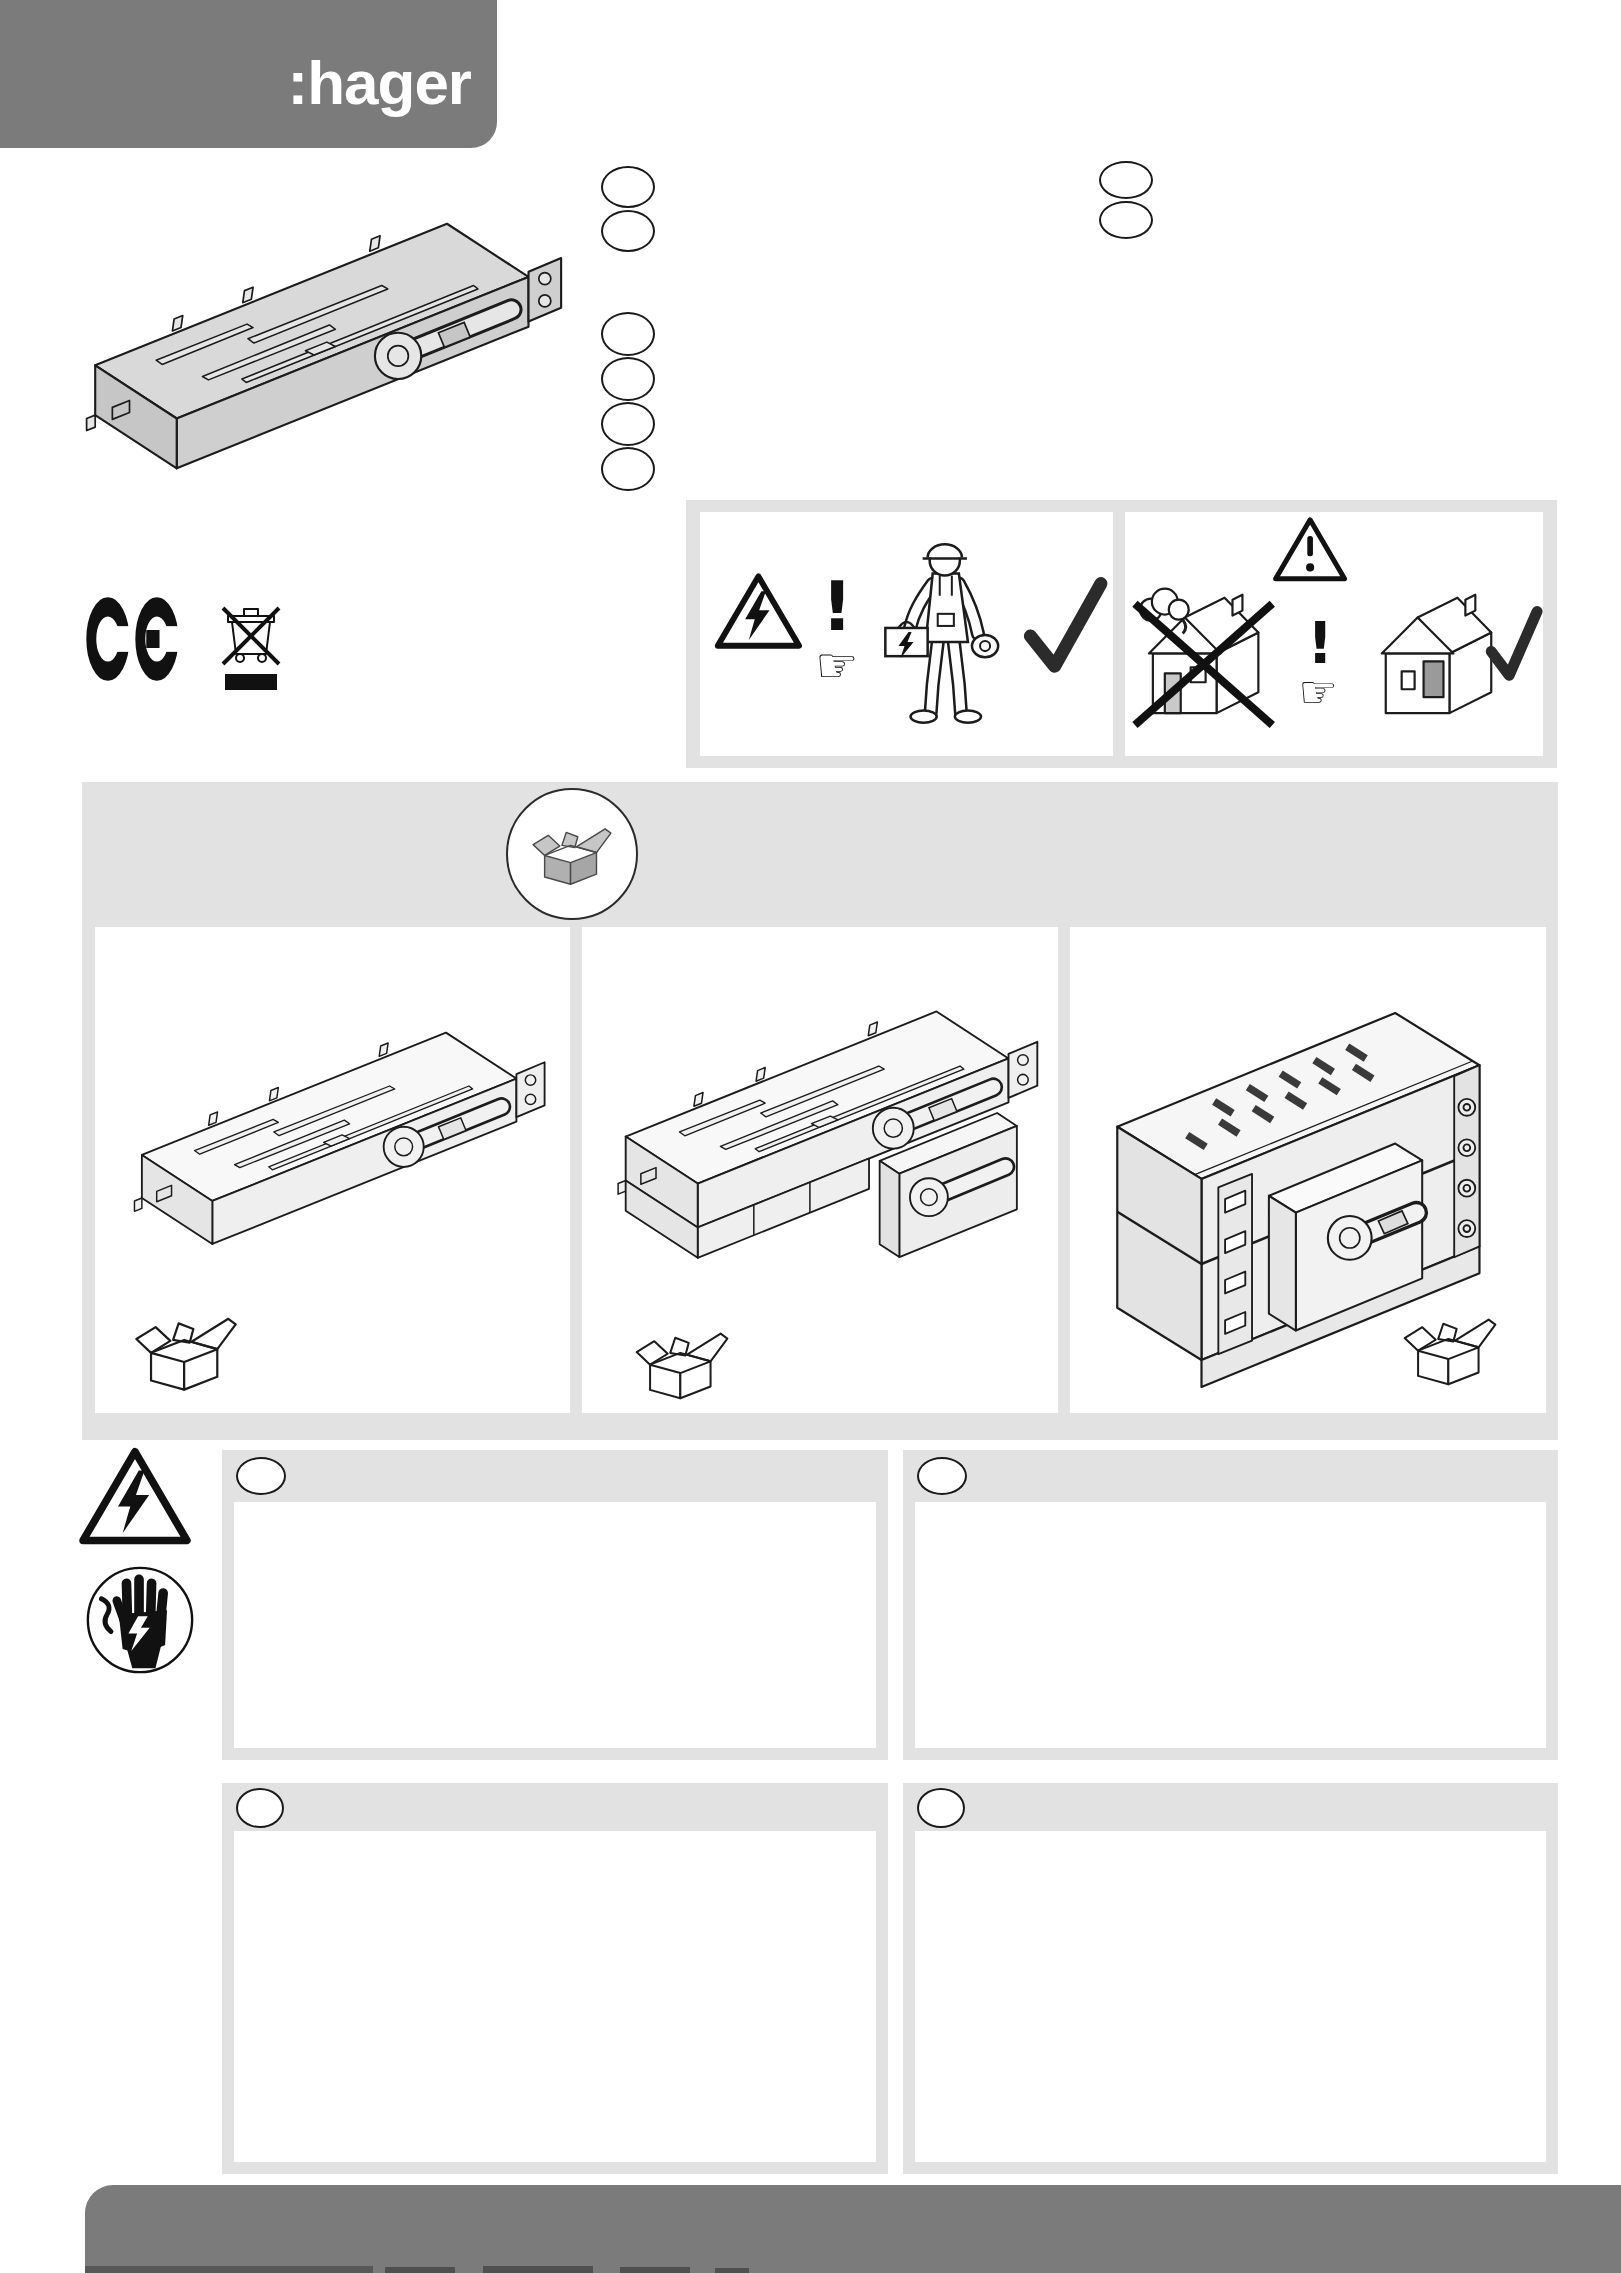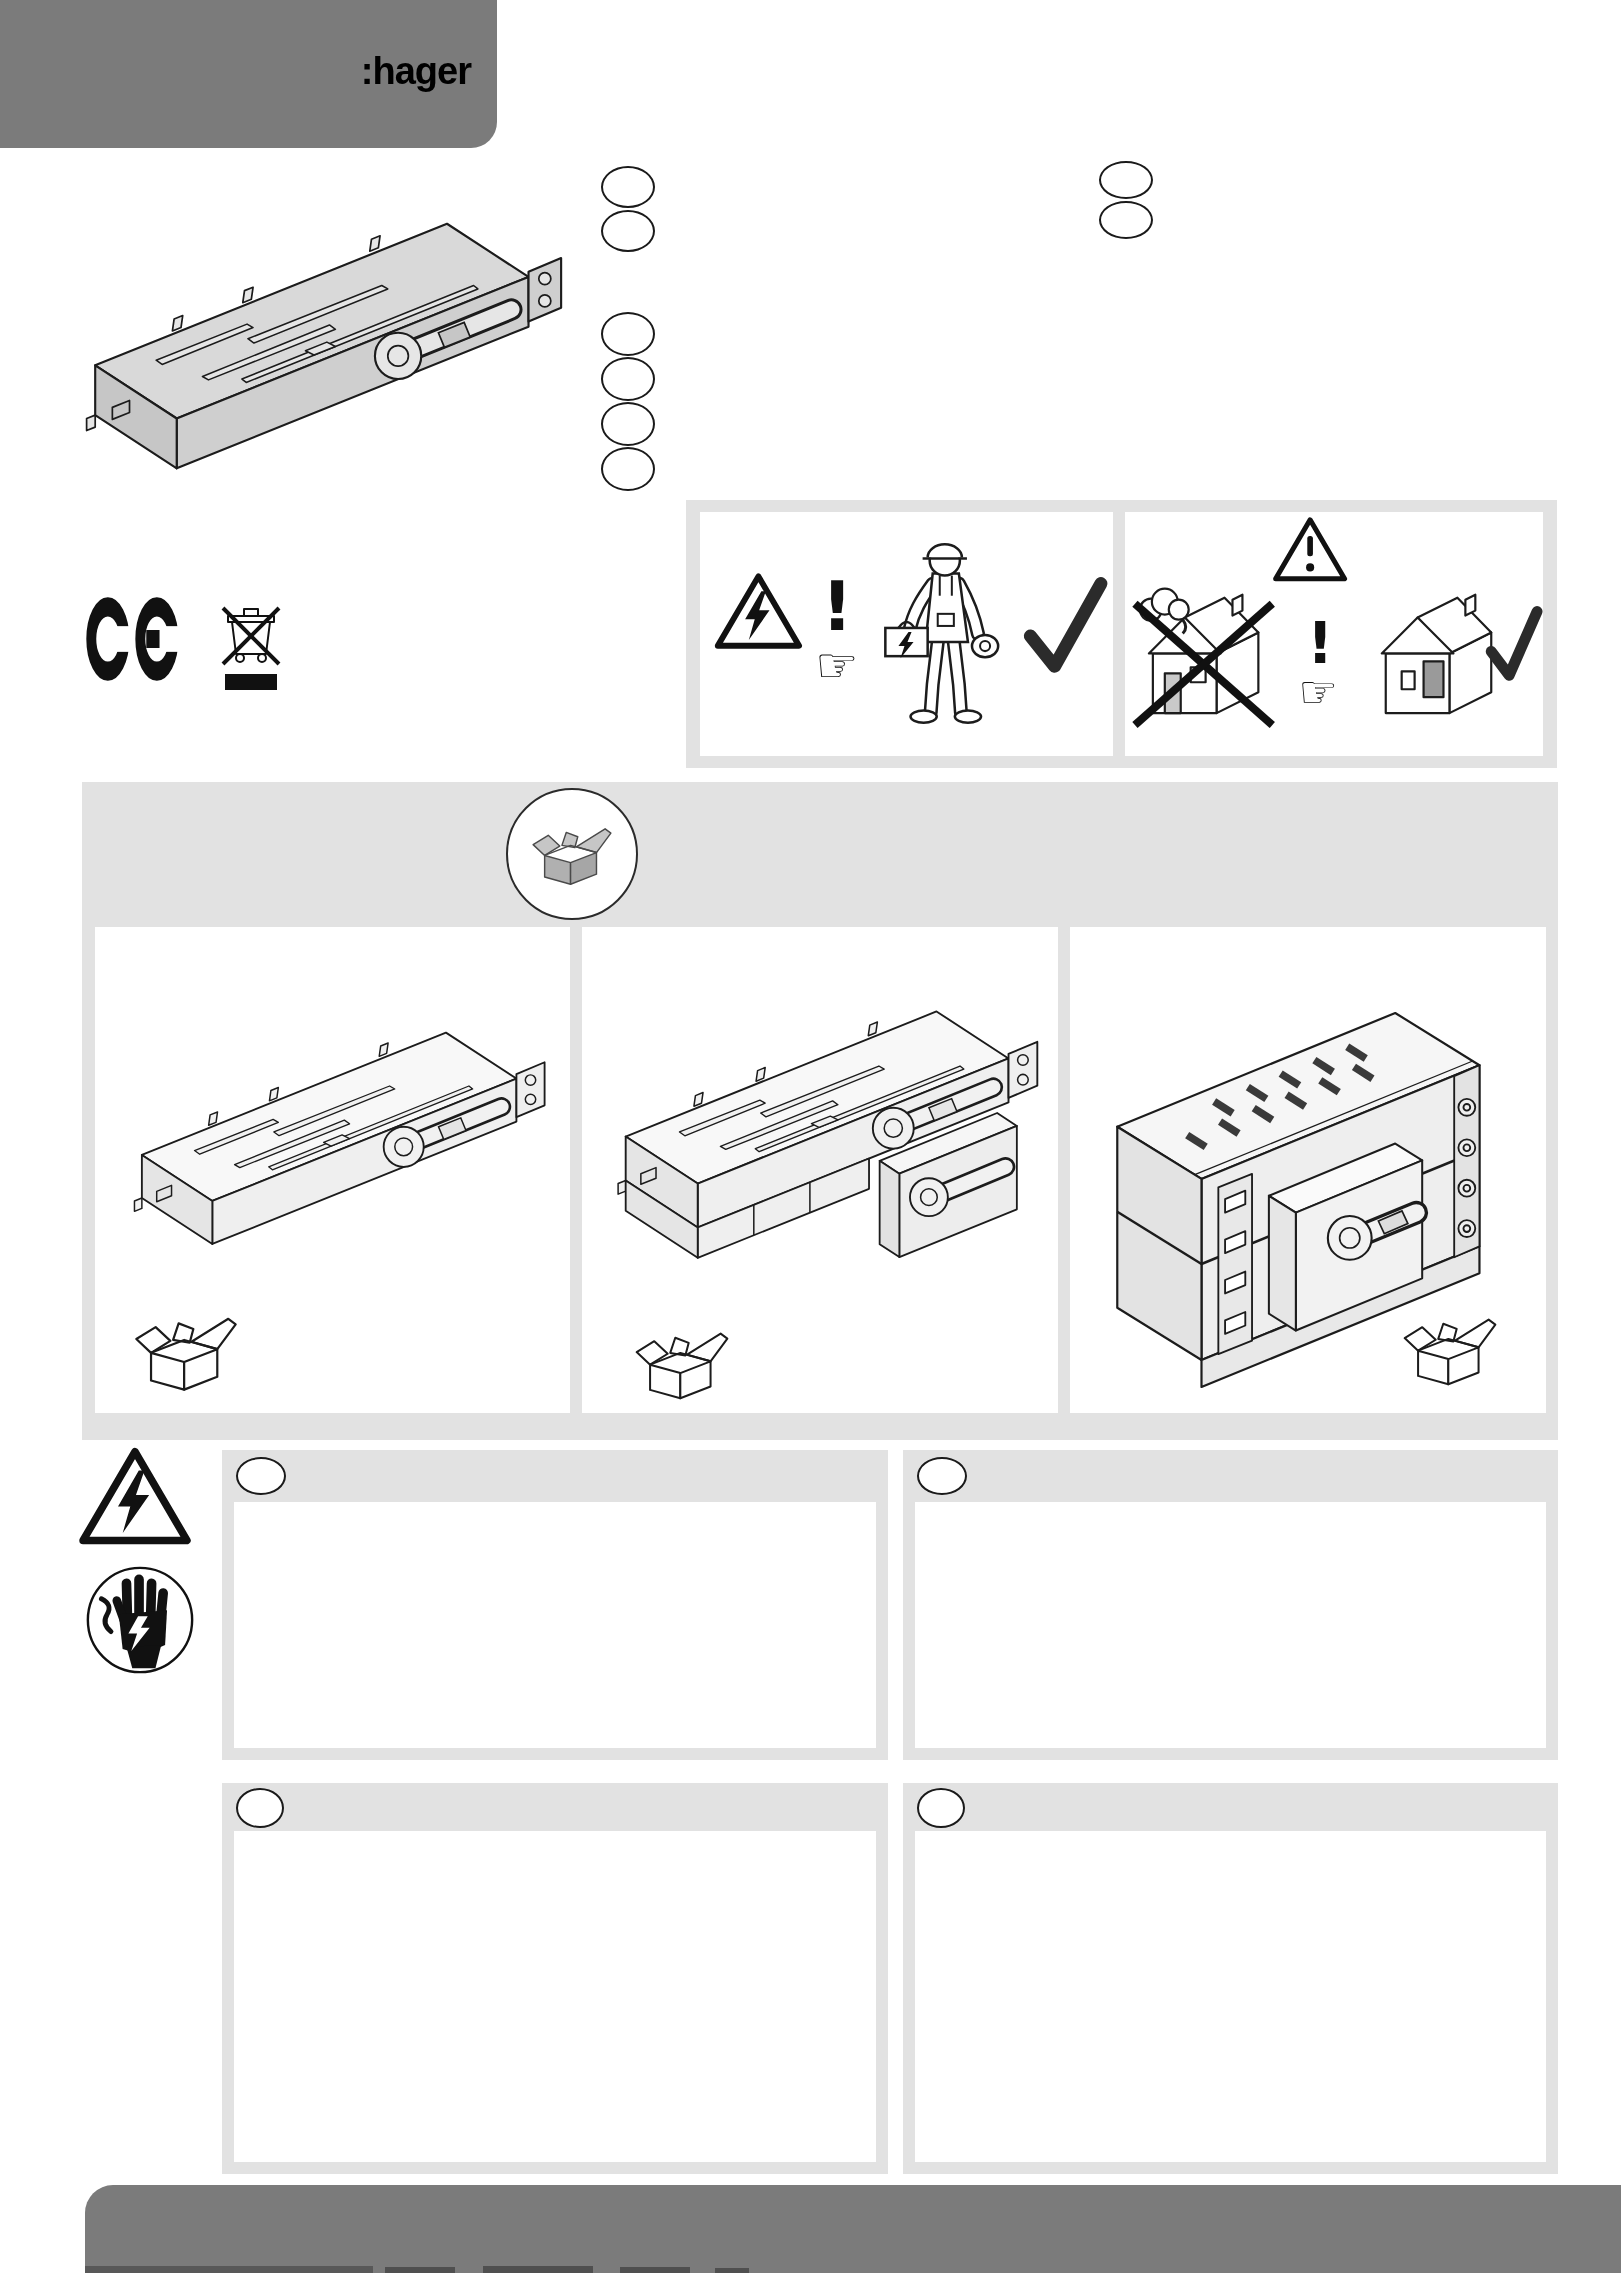--- a/index.html
+++ b/index.html
@@ -2,21 +2,21 @@
 <html><head>
 <meta charset="utf-8">
 <style>
   html,body{margin:0;padding:0;background:#ffffff;}
   .page{position:relative;width:1621px;height:2273px;background:#ffffff;overflow:hidden;
         font-family:"Liberation Sans", sans-serif;}
   .abs{position:absolute;}
 
   
   .header-card{left:0;top:0;width:497px;height:148px;background:#7b7b7b;border-radius:0 0 26px 0;}
-  .logo{position:absolute;right:26px;top:52px;color:#000000;font-size:38px;font-weight:bold;
+  .logo{position:absolute;right:26px;top:52px;color:#ffffff;font-size:62px;font-weight:bold;
         letter-spacing:-1px;line-height:1;}
 
   
   .oval{border:2.5px solid #1a1a1a;border-radius:50%;background:transparent;box-sizing:border-box;}
   .oval-col{display:flex;flex-direction:column;}
 
   
   .safety-strip{left:686px;top:500px;width:871px;height:268px;background:#e2e2e2;}
   .safety-cell{position:absolute;top:12px;height:244px;background:#ffffff;}
 

